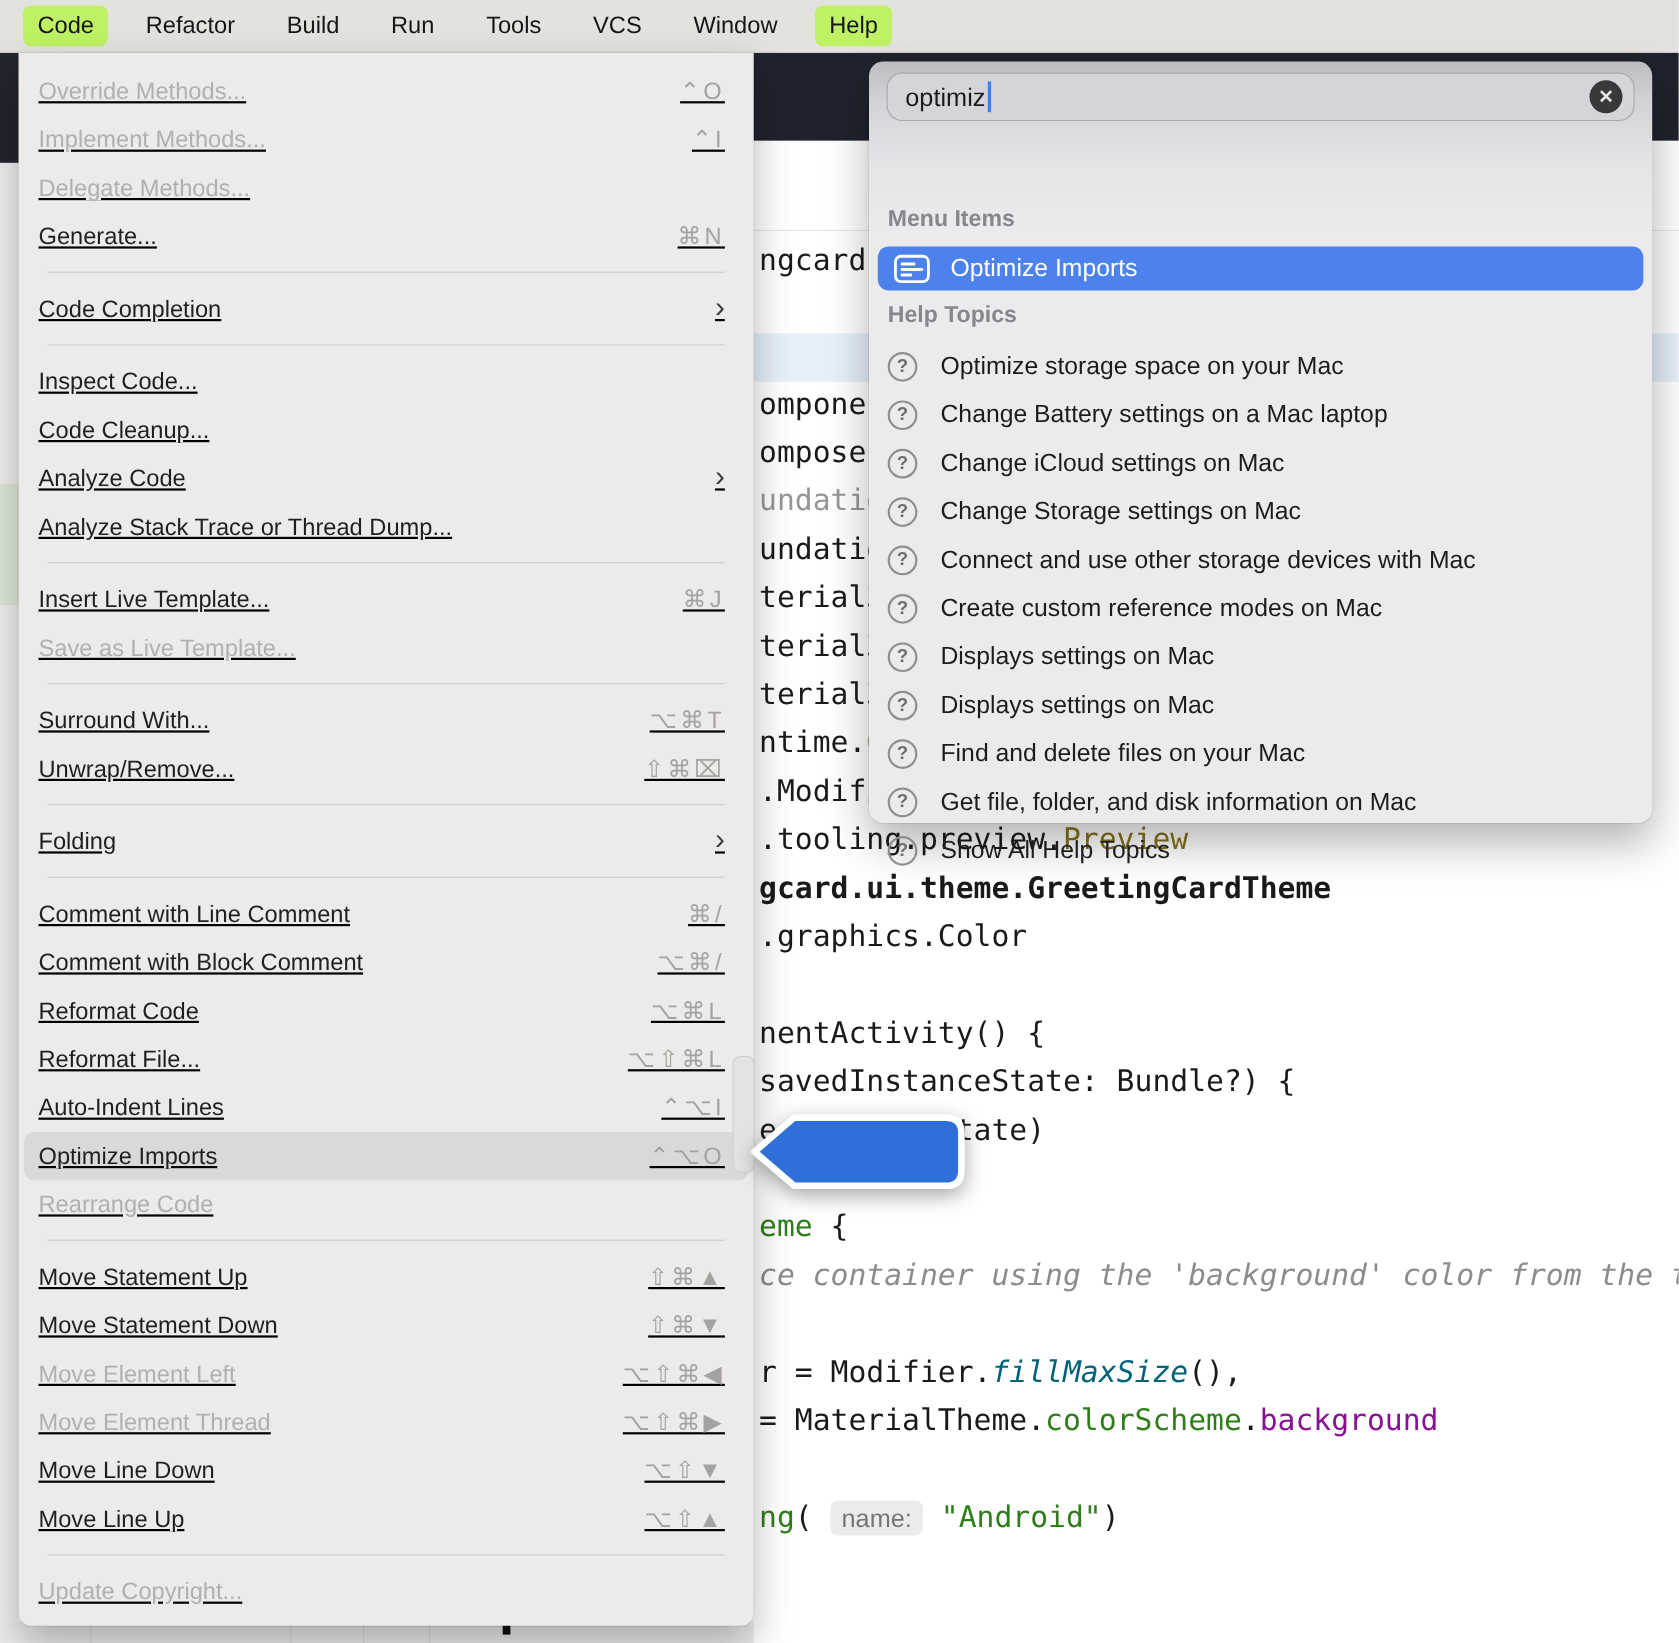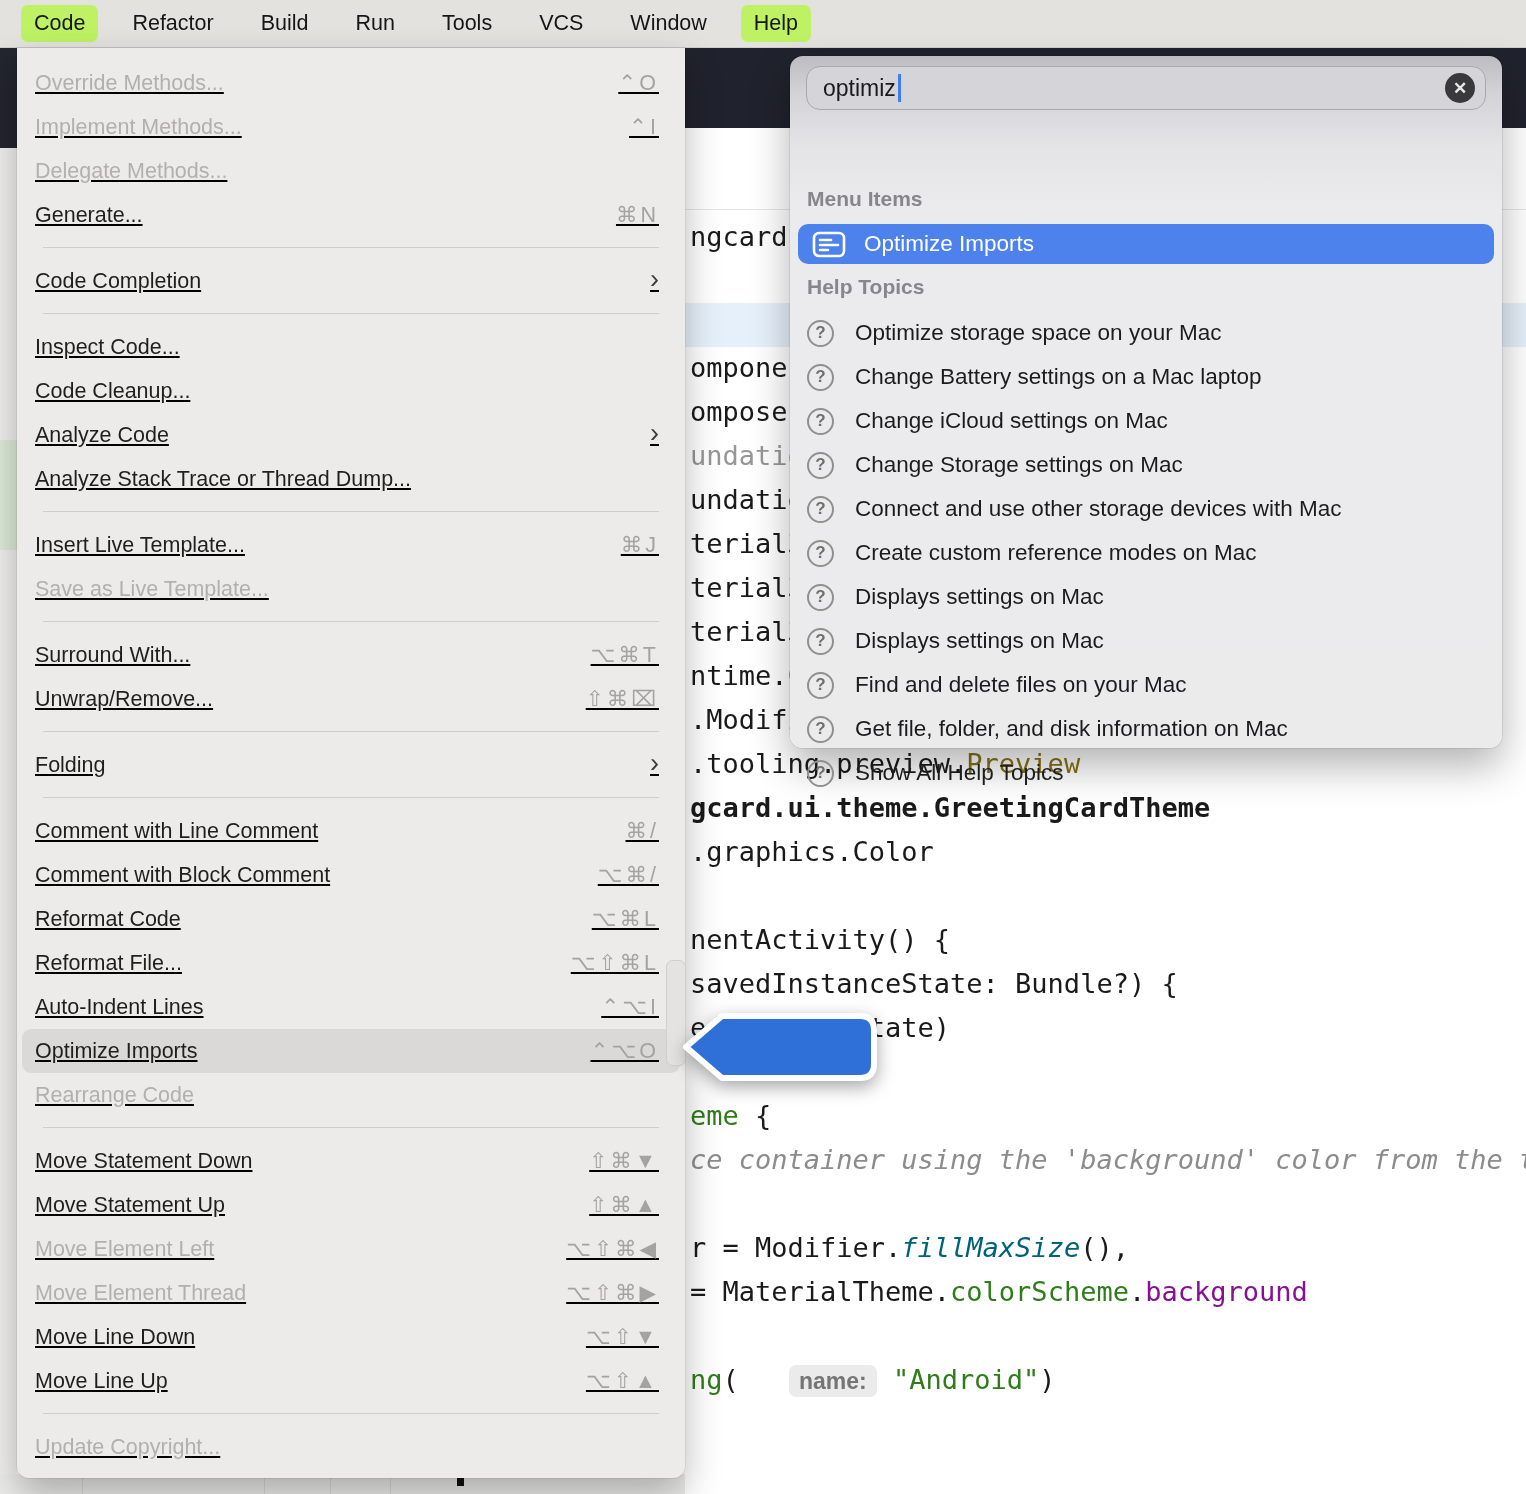--- a/index.html
+++ b/index.html
@@ -30,21 +30,21 @@
                font-family:"DejaVu Sans Mono", monospace; font-size:27px; color:#1a1a1a; font-weight:500; }
   .seg-k    { color:#1a1a1a; }
   .seg-dim  { color:#969696; }
   .seg-ann  { color:#867118; }
   .seg-fn   { color:#2e7d1a; }
   .seg-str  { color:#2e7d1a; }
   .seg-cm   { color:#8c8c8c; font-style:italic; }
   .seg-mth  { color:#00627A; font-style:italic; }
   .seg-prop { color:#871094; }
   .seg-hint { background:#ebebeb; color:#757575; font-family:"Liberation Sans",sans-serif;
-              font-size:23px; border-radius:7px; padding:3px 10px; font-weight:700;margin-left:34px; }
+              font-size:23px; border-radius:7px; padding:3px 10px; font-weight:400; }
 
   
   .code-menu { position:absolute; left:17px; top:48px; width:668px;
                background:#ecebea; border-radius:0 0 12px 12px;
                box-shadow:0 16px 36px rgba(0,0,0,.28), 0 0 0 1px rgba(0,0,0,.06);
                padding:13px 0 9px 0; z-index:10;text-decoration:underline; }
   .menu-item { height:44px; display:flex; align-items:center; margin:0 5px;
                padding:0 21px 0 13px; border-radius:9px; font-size:21.5px; color:#1f1f1f; }
   .menu-item.disabled { color:#b2b0af; }
   .menu-item.hl { background:#dbd9d8; }
@@ -213,26 +213,26 @@
     </div>
     <div class="menu-item hl">
       <span>Optimize Imports</span>
       <span class="mi-right">⌃⌥O</span>
     </div>
     <div class="menu-item disabled">
       <span>Rearrange Code</span>
     </div>
     <div class="menu-sep"></div>
     <div class="menu-item">
+      <span>Move Statement Up</span>
+      <span class="mi-right">⇧⌘▲</span>
+    </div>
+    <div class="menu-item">
       <span>Move Statement Down</span>
       <span class="mi-right">⇧⌘▼</span>
-    </div>
-    <div class="menu-item">
-      <span>Move Statement Up</span>
-      <span class="mi-right">⇧⌘▲</span>
     </div>
     <div class="menu-item disabled">
       <span>Move Element Left</span>
       <span class="mi-right">⌥⇧⌘◀</span>
     </div>
     <div class="menu-item disabled">
       <span>Move Element Thread</span>
       <span class="mi-right">⌥⇧⌘▶</span>
     </div>
     <div class="menu-item">

